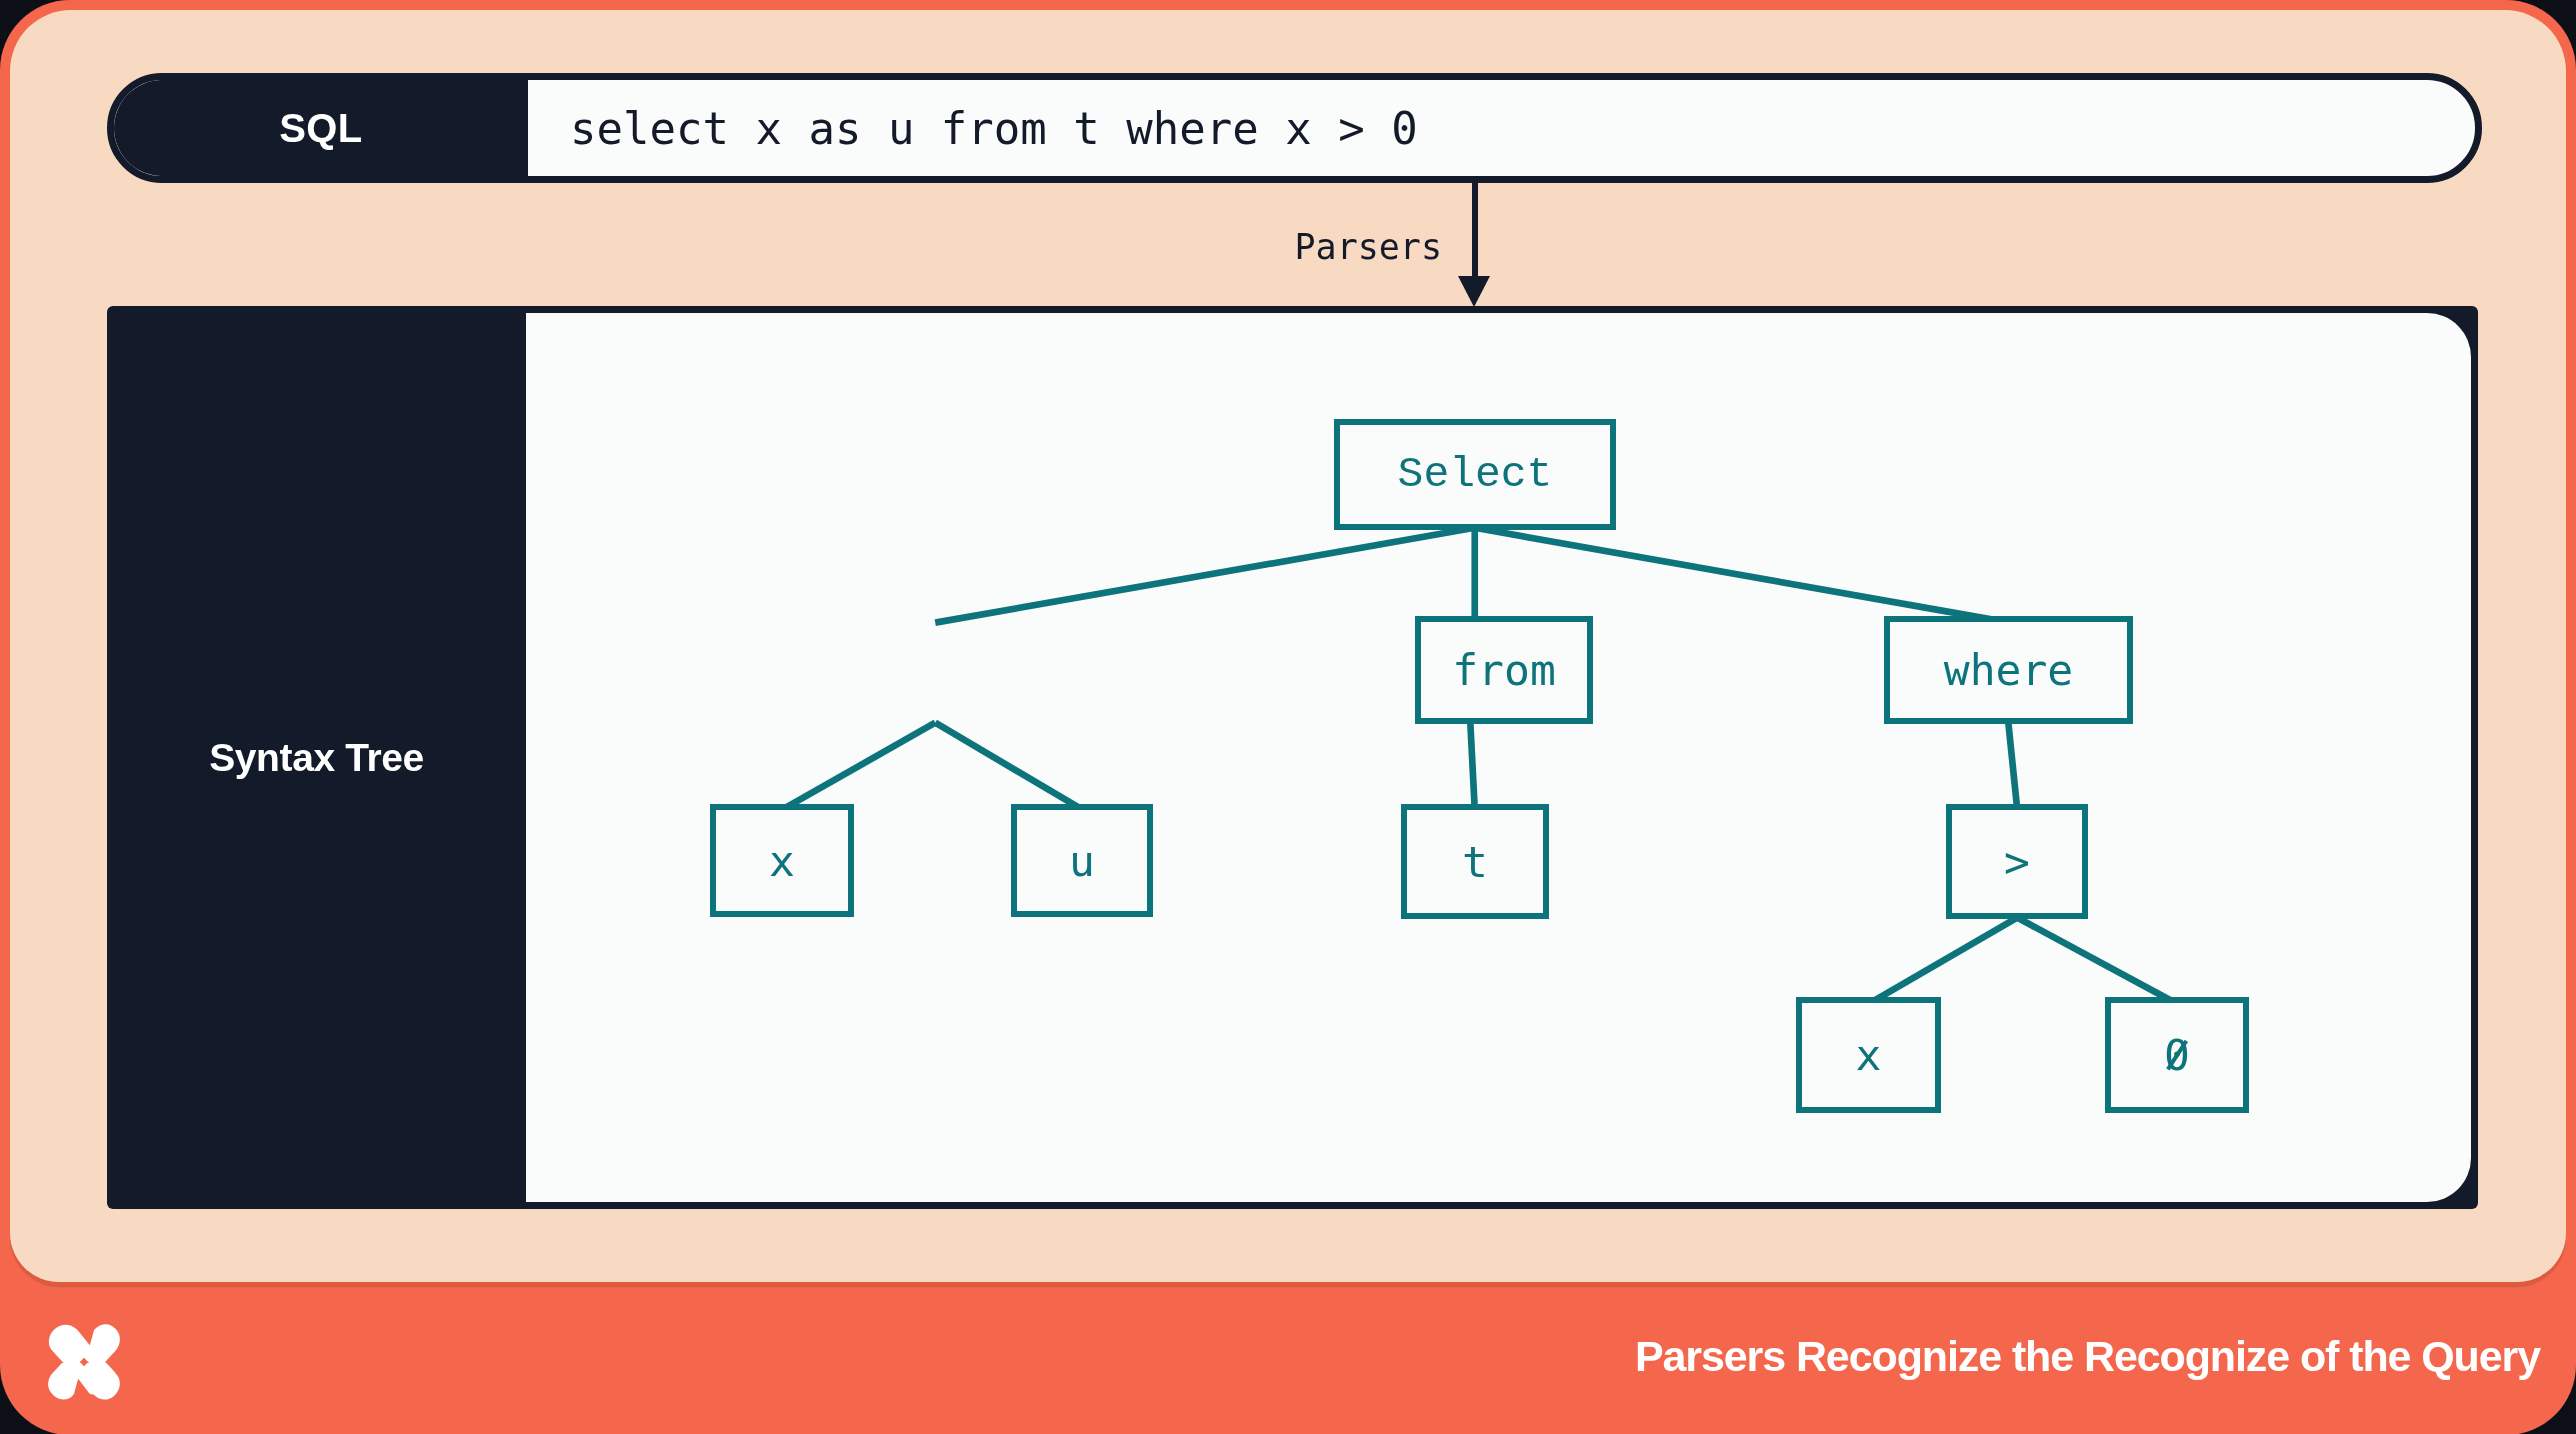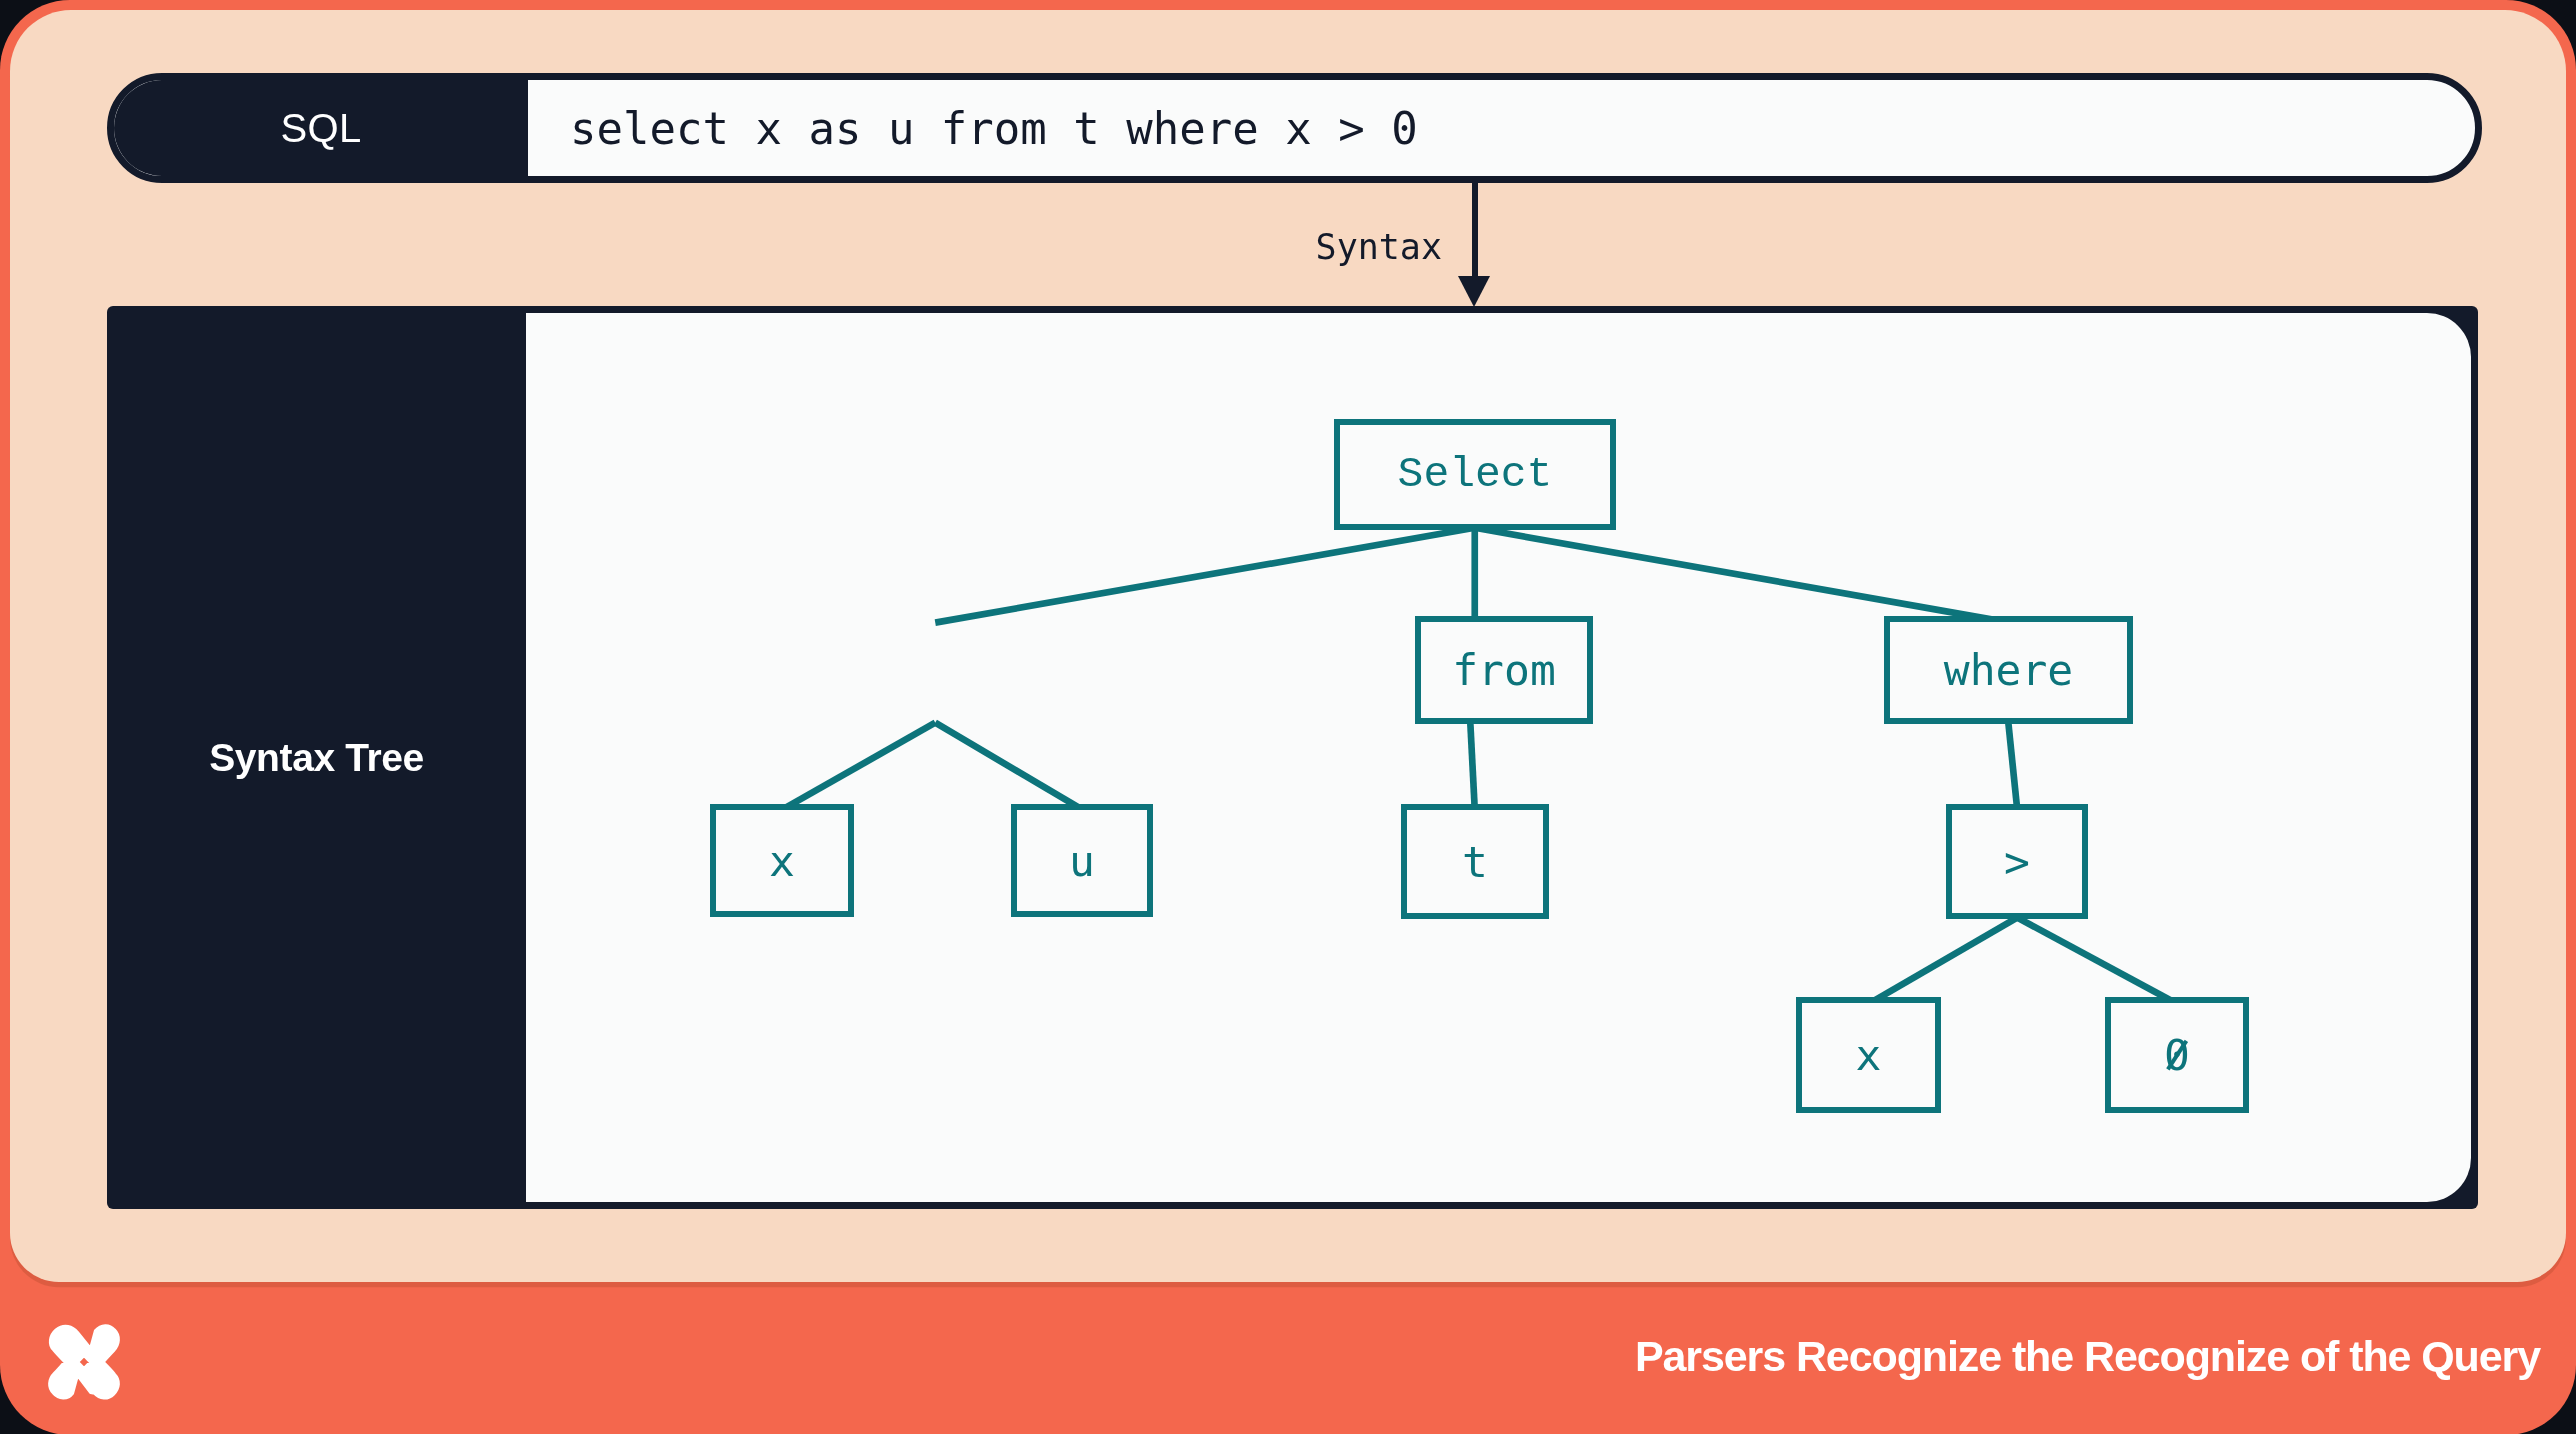--- a/index.html
+++ b/index.html
@@ -19,21 +19,21 @@
   
   .peach{left:9.6px;top:9.6px;right:9.6px;height:1272px;background:var(--peach);
          border-radius:61px 61px 49px 49px;box-shadow:0 5.2px 0 rgba(193,80,50,.45);}
 
   
   .sql-pill{left:107px;top:73px;width:2375px;height:110px;box-sizing:border-box;
             border:7.4px solid var(--navy);border-radius:55px;background:var(--panel);
             display:flex;overflow:hidden;}
   .sql-label-zone{width:414px;flex:none;background:var(--navy);color:#fff;
             display:flex;align-items:center;justify-content:center;
-            font-weight:400;font-size:40px;letter-spacing:0.4px;}
+            font-weight:700;font-size:40px;letter-spacing:0.4px;}
   .sql-query{flex:1;display:flex;align-items:center;padding-left:42px;
             font-family:"DejaVu Sans Mono",monospace;font-size:44px;color:var(--navy);
             white-space:nowrap;}
 
   
   .arrow-line{left:1472px;top:183px;width:6px;height:96px;background:var(--navy);}
   .arrow-head{left:1458px;top:276px;width:0;height:0;
             border-left:16.3px solid transparent;border-right:16.3px solid transparent;
             border-top:31px solid var(--navy);}
   .parser-label{left:1071px;top:224px;width:371px;text-align:right;
@@ -78,21 +78,21 @@
 
 <div id="canvas">
   <div class="abs frame"></div>
   <div class="abs peach"></div>
 
   <div class="abs sql-pill">
     <div class="sql-label-zone">SQL</div>
     <div class="sql-query">select x as u from t where x &gt; 0</div>
   </div>
 
-  <div class="abs parser-label">Syntax</div>
+  <div class="abs parser-label">Parsers</div>
   <div class="abs arrow-line"></div>
   <div class="abs arrow-head"></div>
 
   <div class="abs tree-card">
     <div class="tree-white"></div>
     <div class="sidebar-label">Syntax Tree</div>
   </div>
 
   <svg class="abs edges" viewBox="0 0 3476 1936" xmlns="http://www.w3.org/2000/svg">
     <g stroke="#0d747b" stroke-width="9" fill="none">

